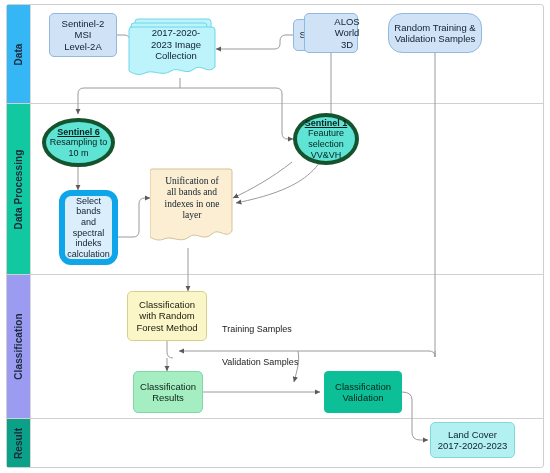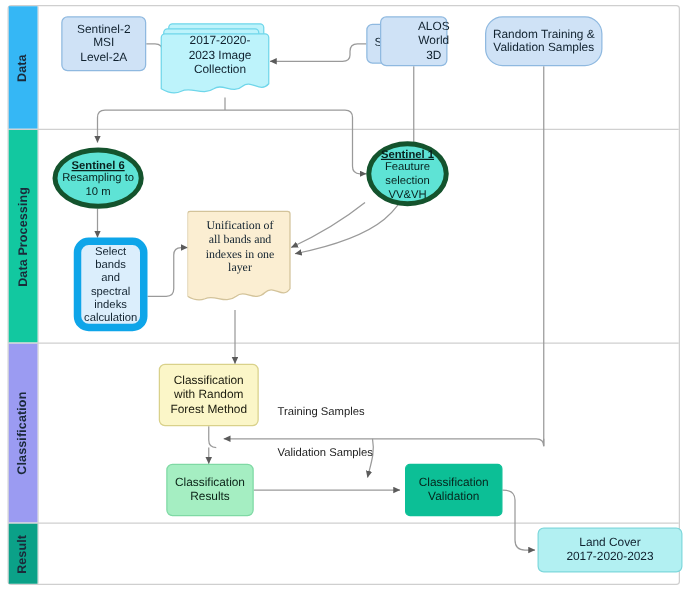--- a/index.html
+++ b/index.html
@@ -186,20 +186,20 @@
   </div>
 
   <div class="node greenlight" style="left:133px;top:371px;width:70px;height:42px;">
     <span class="lbl">Classification<br>Results</span>
   </div>
 
   <div class="node greendark" style="left:324px;top:371px;width:78px;height:42px;">
     <span class="lbl">Classification<br>Validation</span>
   </div>
 
-  <div class="node rect cyanlight" style="left:430px;top:422px;width:116px;height:36px;">
+  <div class="node rect cyanlight" style="left:430px;top:422px;width:85px;height:36px;">
     <span class="lbl">Land Cover<br>2017-2020-2023</span>
   </div>
 
   <div class="edge-label" style="left:222px;top:324px;">Training Samples</div>
   <div class="edge-label" style="left:222px;top:357px;">Validation Samples</div>
 
 </div>
 
 </body></html>

